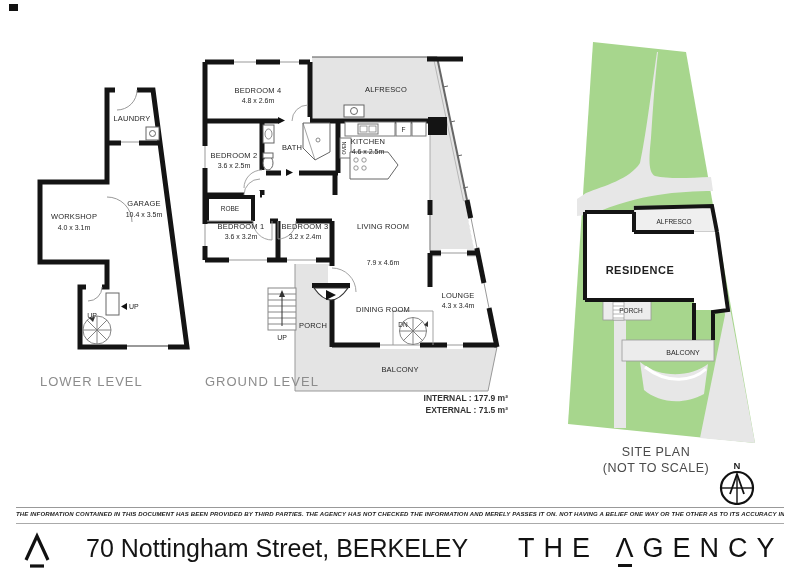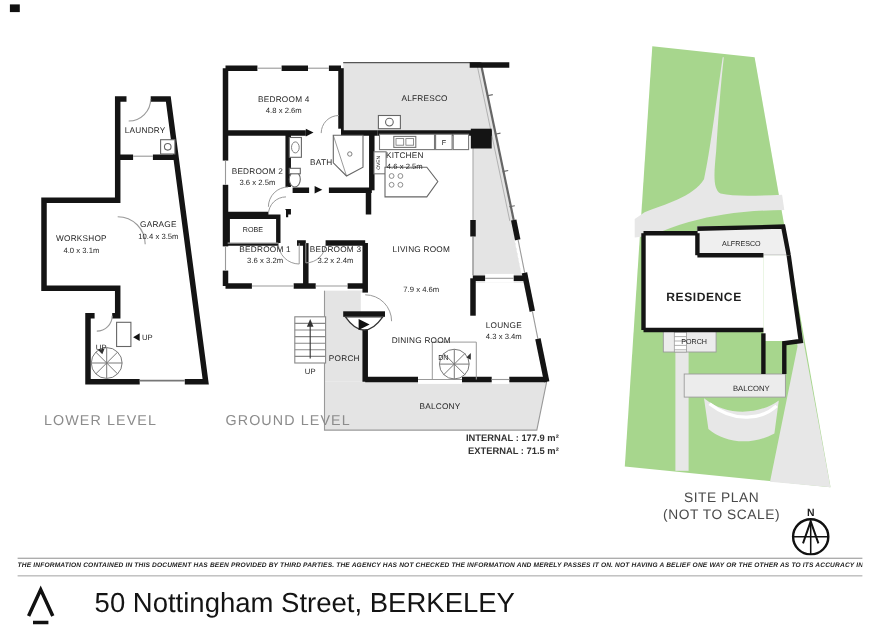--- a/index.html
+++ b/index.html
@@ -293,16 +293,17 @@
 
   <div class="rule" style="top:507px;"></div>
   <div id="disclaimer">THE INFORMATION CONTAINED IN THIS DOCUMENT HAS BEEN PROVIDED BY THIRD PARTIES. THE AGENCY HAS NOT CHECKED THE INFORMATION AND MERELY PASSES IT ON. NOT HAVING A BELIEF ONE WAY OR  THE OTHER AS TO ITS ACCURACY   INTERESTED PARTIES SHOULD MAKE AND RELY UPON THEIR OWN ENQUIRIES.</div>
   <div class="rule" style="top:523px;border-top-color:#aaa;"></div>
 
   <svg id="logo-mark" width="34" height="40" viewBox="0 0 34 40">
     <path d="M6,31 L17,7 L28,31" stroke="#111" stroke-width="3.2" fill="none"></path>
     <path d="M10,37 H24" stroke="#111" stroke-width="3.2"></path>
   </svg>
 
-  <div id="footer-address">50 Nottingham Street, BERKELEY</div>
-
+  <div id="footer-address">70 Nottingham Street, BERKELEY</div>
+
+  <div id="footer-brand"><span>THE</span><span> </span><span class="lambda">Λ</span><span>GENCY</span></div>
 
 </div>
 
 </body></html>

